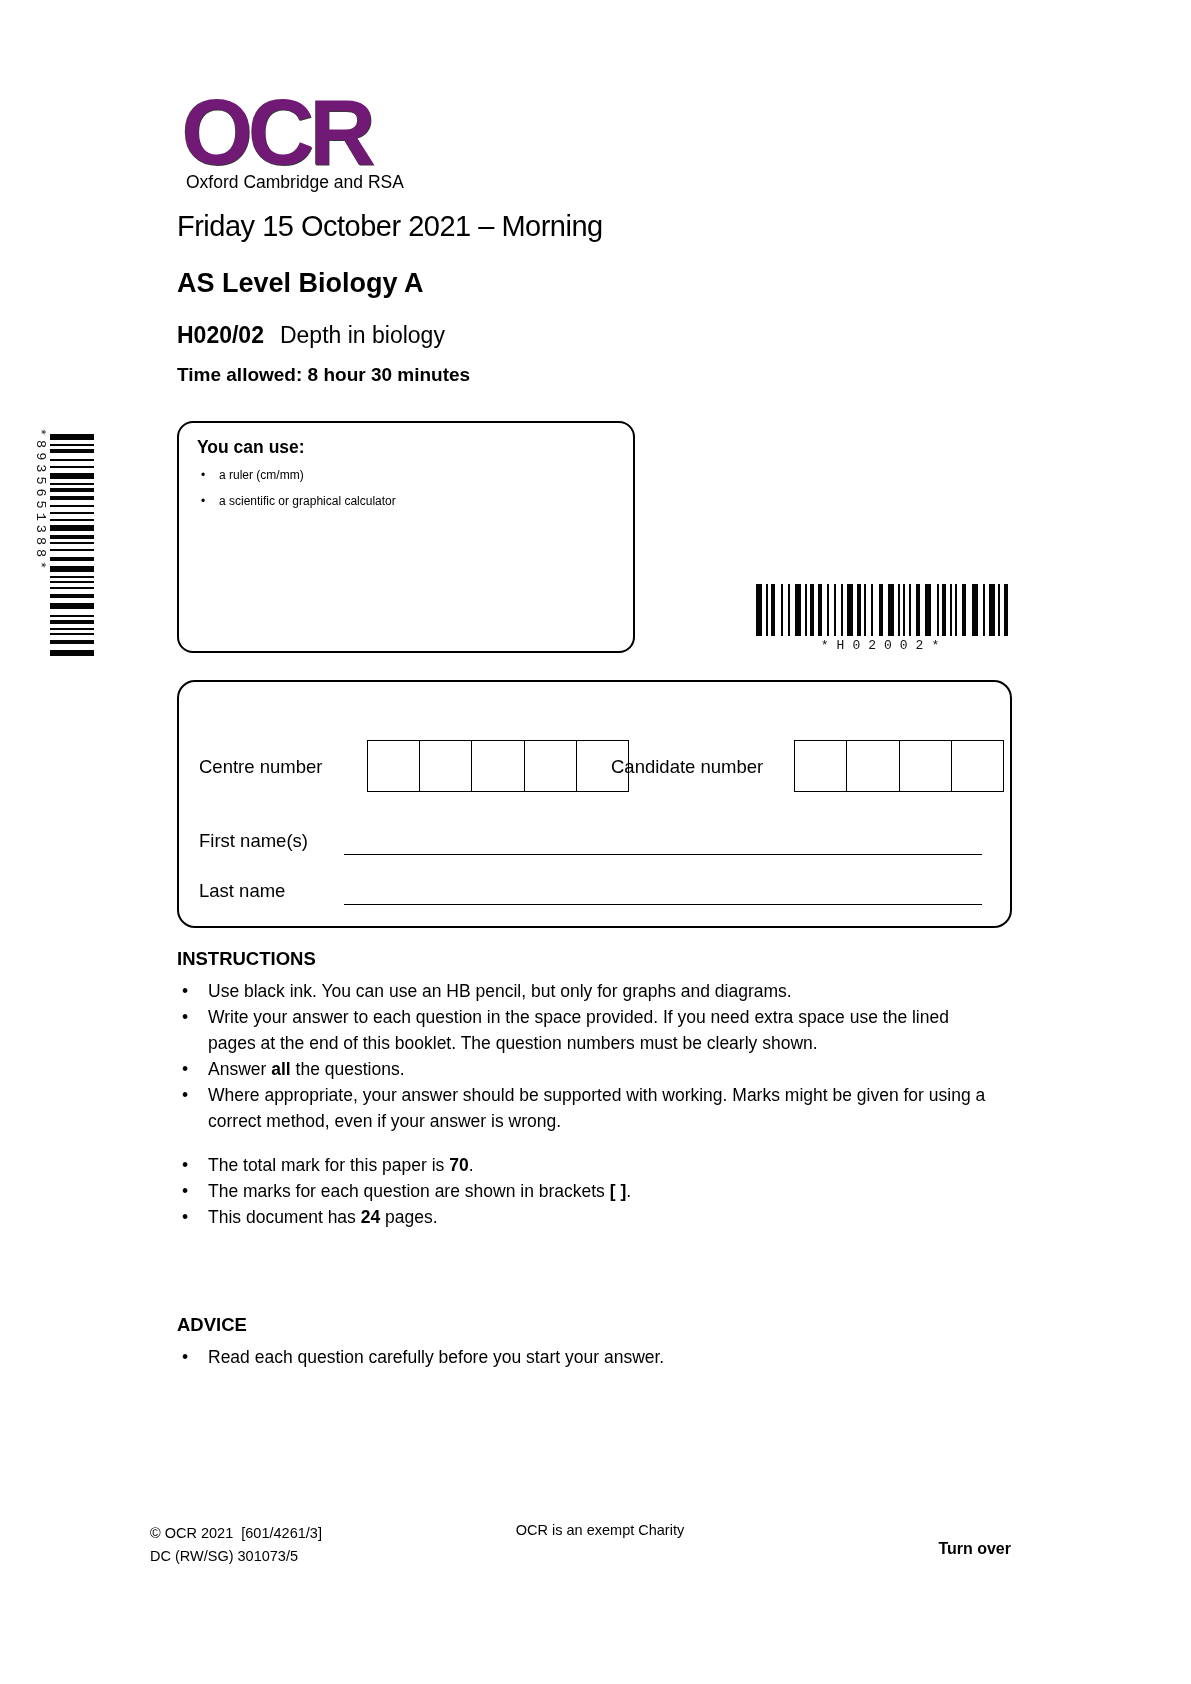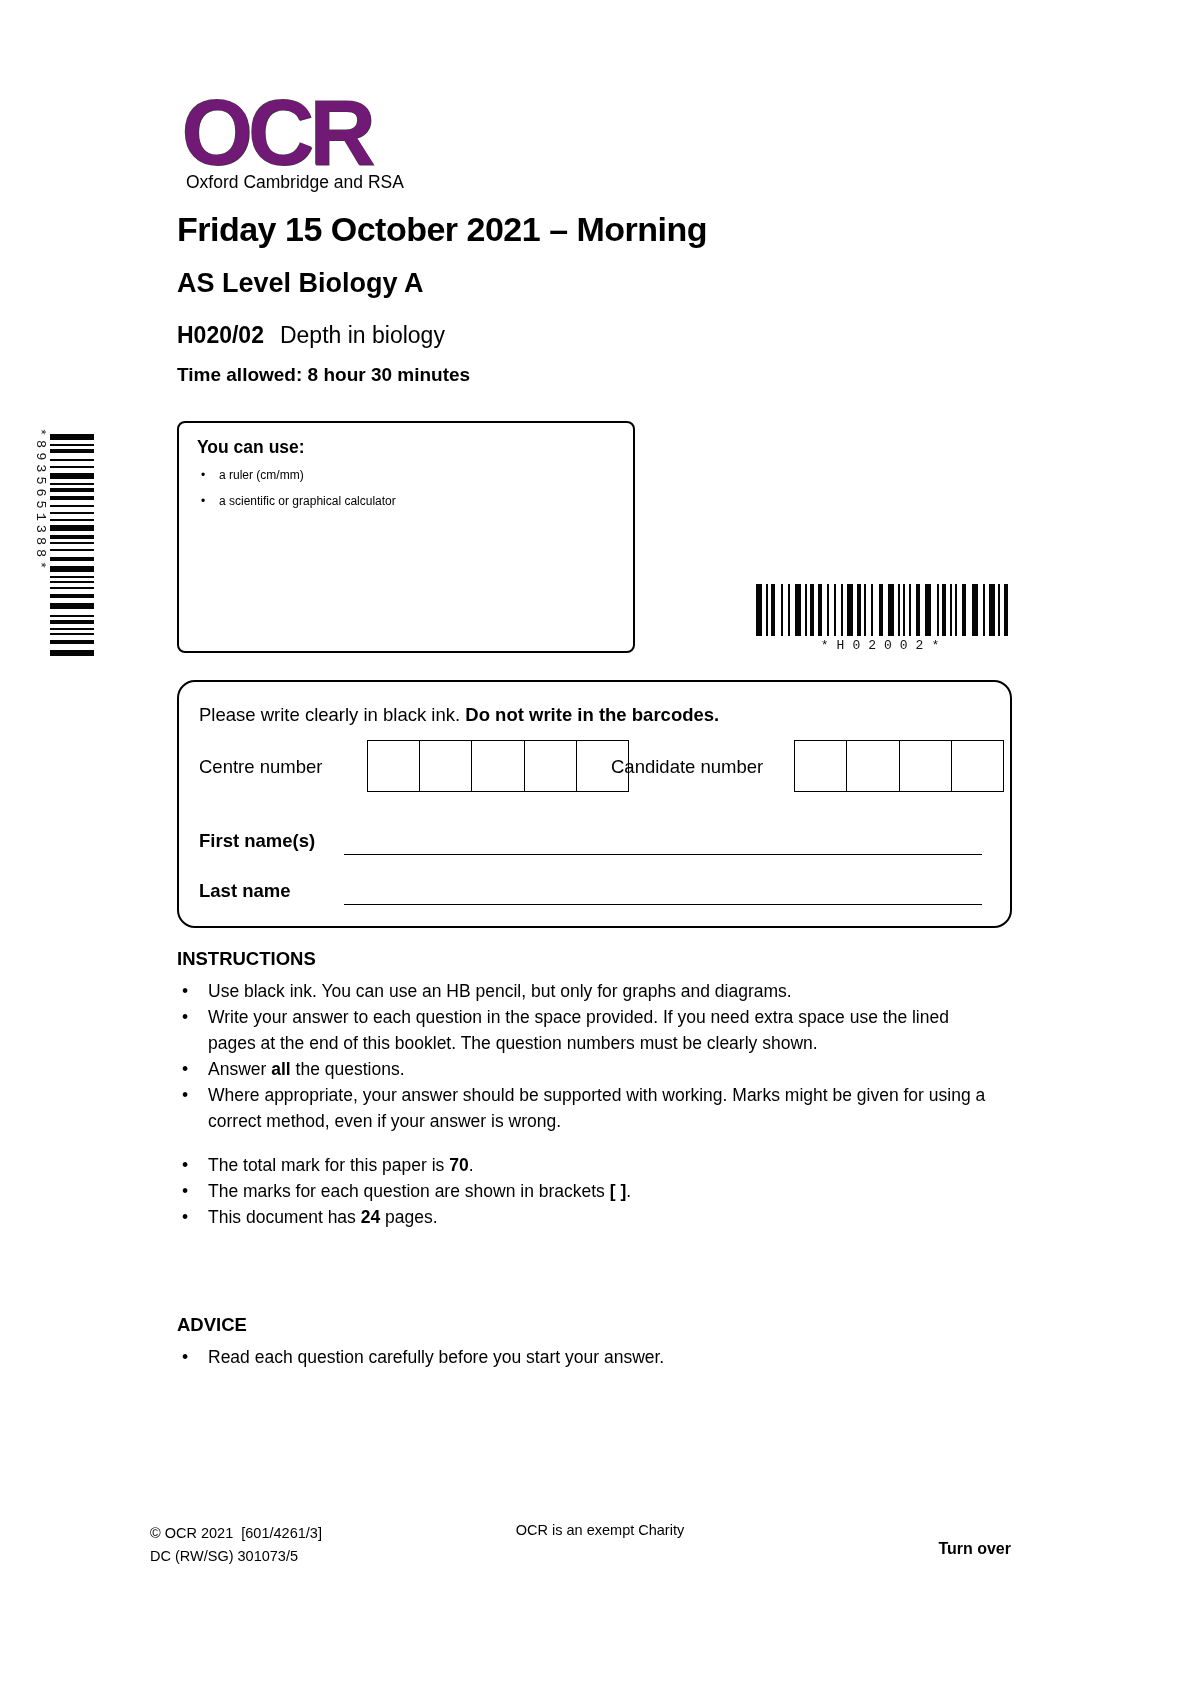--- a/index.html
+++ b/index.html
@@ -13,30 +13,30 @@
 
   
   .logo{
     left:181px;top:86px;font-size:92px;font-weight:900;line-height:1;
     letter-spacing:-5px;color:#701a75;font-family:"Liberation Sans",sans-serif;
     text-shadow:1px 1px 0 #3a3a3a;
   }
   .tagline{left:186px;top:172px;font-size:17.5px;color:#000;}
 
   
-  .title{left:177px;top:210px;font-size:34px;font-weight:bold;letter-spacing:-0.5px;}
+  .title{left:177px;top:210px;font-size:29px;font-weight:normal;letter-spacing:-0.5px;}
   .subject{left:177px;top:268px;font-size:27px;font-weight:bold;}
   .paperline{left:177px;top:322px;font-size:23px;}
   .paperline .code{font-weight:bold;margin-right:16px;}
   .time{left:177px;top:364px;font-size:19px;font-weight:bold;}
 
   
   .usebox{
     left:177px;top:421px;width:418px;height:200px;
-    border:2.5px solid #000;border-radius:8px;padding:14px 18px;
+    border:2.5px solid #000;border-radius:16px;padding:14px 18px;
   }
   .usebox .head{font-size:17.5px;font-weight:bold;margin-bottom:4px;}
   .usebox ul{margin:0;padding:0;list-style:none;}
   .usebox li{font-size:12px;line-height:26px;position:relative;padding-left:22px;}
   .usebox li::before{content:"•";position:absolute;left:4px;}
 
   
   .vbarcode{left:34px;top:428px;width:62px;height:232px;}
   .vbarcode .vtext{
     position:absolute;left:-2px;top:0;height:100%;width:16px;
@@ -62,21 +62,21 @@
   .candbox .notice{position:absolute;left:20px;top:22px;font-size:18.5px;}
   .numrow{position:absolute;left:0;top:58px;width:100%;height:52px;}
   .numlabel{position:absolute;font-size:18.5px;top:16px;}
   .numlabel.centre{left:20px;text-align:center;}
   .numlabel.cand{left:432px;}
   .cells{position:absolute;top:0;height:52px;display:flex;border:1.5px solid #000;box-sizing:border-box;background:#fff;}
   .cells.centre{left:188px;width:262px;}
   .cells.cand{left:615px;width:210px;}
   .cells .cell{flex:1;border-left:1.5px solid #000;}
   .cells .cell:first-child{border-left:none;}
-  .namerow{position:absolute;left:0;width:100%;height:32px;font-weight:bold;}
+  .namerow{position:absolute;left:0;width:100%;height:32px;}
   .namerow.first{top:148px;}
   .namerow.last{top:198px;}
   .namelabel{position:absolute;left:20px;top:0;font-size:18.5px;}
   .nameline{position:absolute;left:165px;right:28px;top:24px;border-bottom:1.5px solid #000;height:0;}
 
   
   .section{left:177px;width:815px;}
   .section h3{margin:0 0 8px 0;font-size:18.5px;font-weight:bold;}
   .section ul{margin:0;padding:0;list-style:none;}
   .section li{font-size:17.5px;line-height:26px;position:relative;padding-left:31px;}
@@ -179,23 +179,20 @@
       <i style="left:215.6px;width:6.3px"></i>
       <i style="left:227.0px;width:2.1px"></i>
       <i style="left:232.5px;width:6.3px"></i>
       <i style="left:242.2px;width:2.1px"></i>
       <i style="left:247.7px;width:4.2px"></i>
     </div>
   <div class="htext">*H02002*</div>
 </div>
 
 <div class="abs candbox">
-  <div class="notice">
-    <span>Please write clearly in black ink. </span><span class="b">Do not write in the barcodes.</span>
-  </div>
   <div class="numrow">
     <div class="numlabel centre">Centre number</div>
     <div class="cells centre">
       <div class="cell"></div>
       <div class="cell"></div>
       <div class="cell"></div>
       <div class="cell"></div>
       <div class="cell"></div>
     </div>
     <div class="numlabel cand">Candidate number</div>

